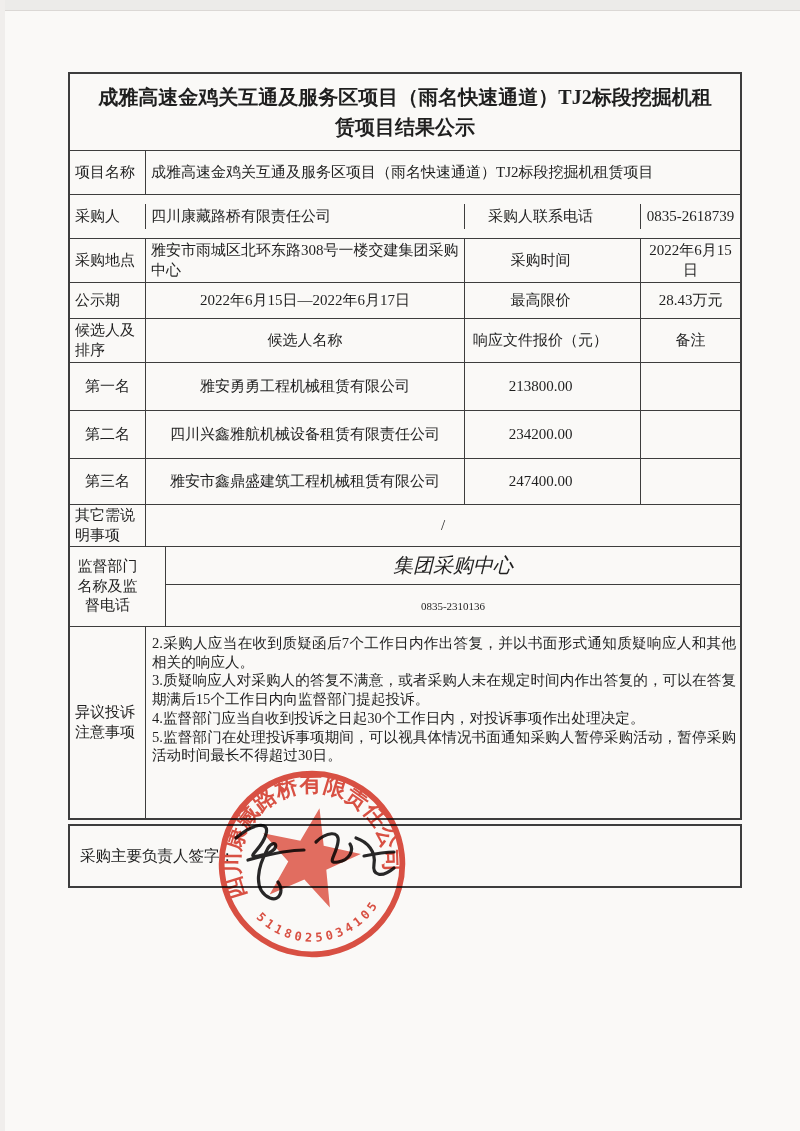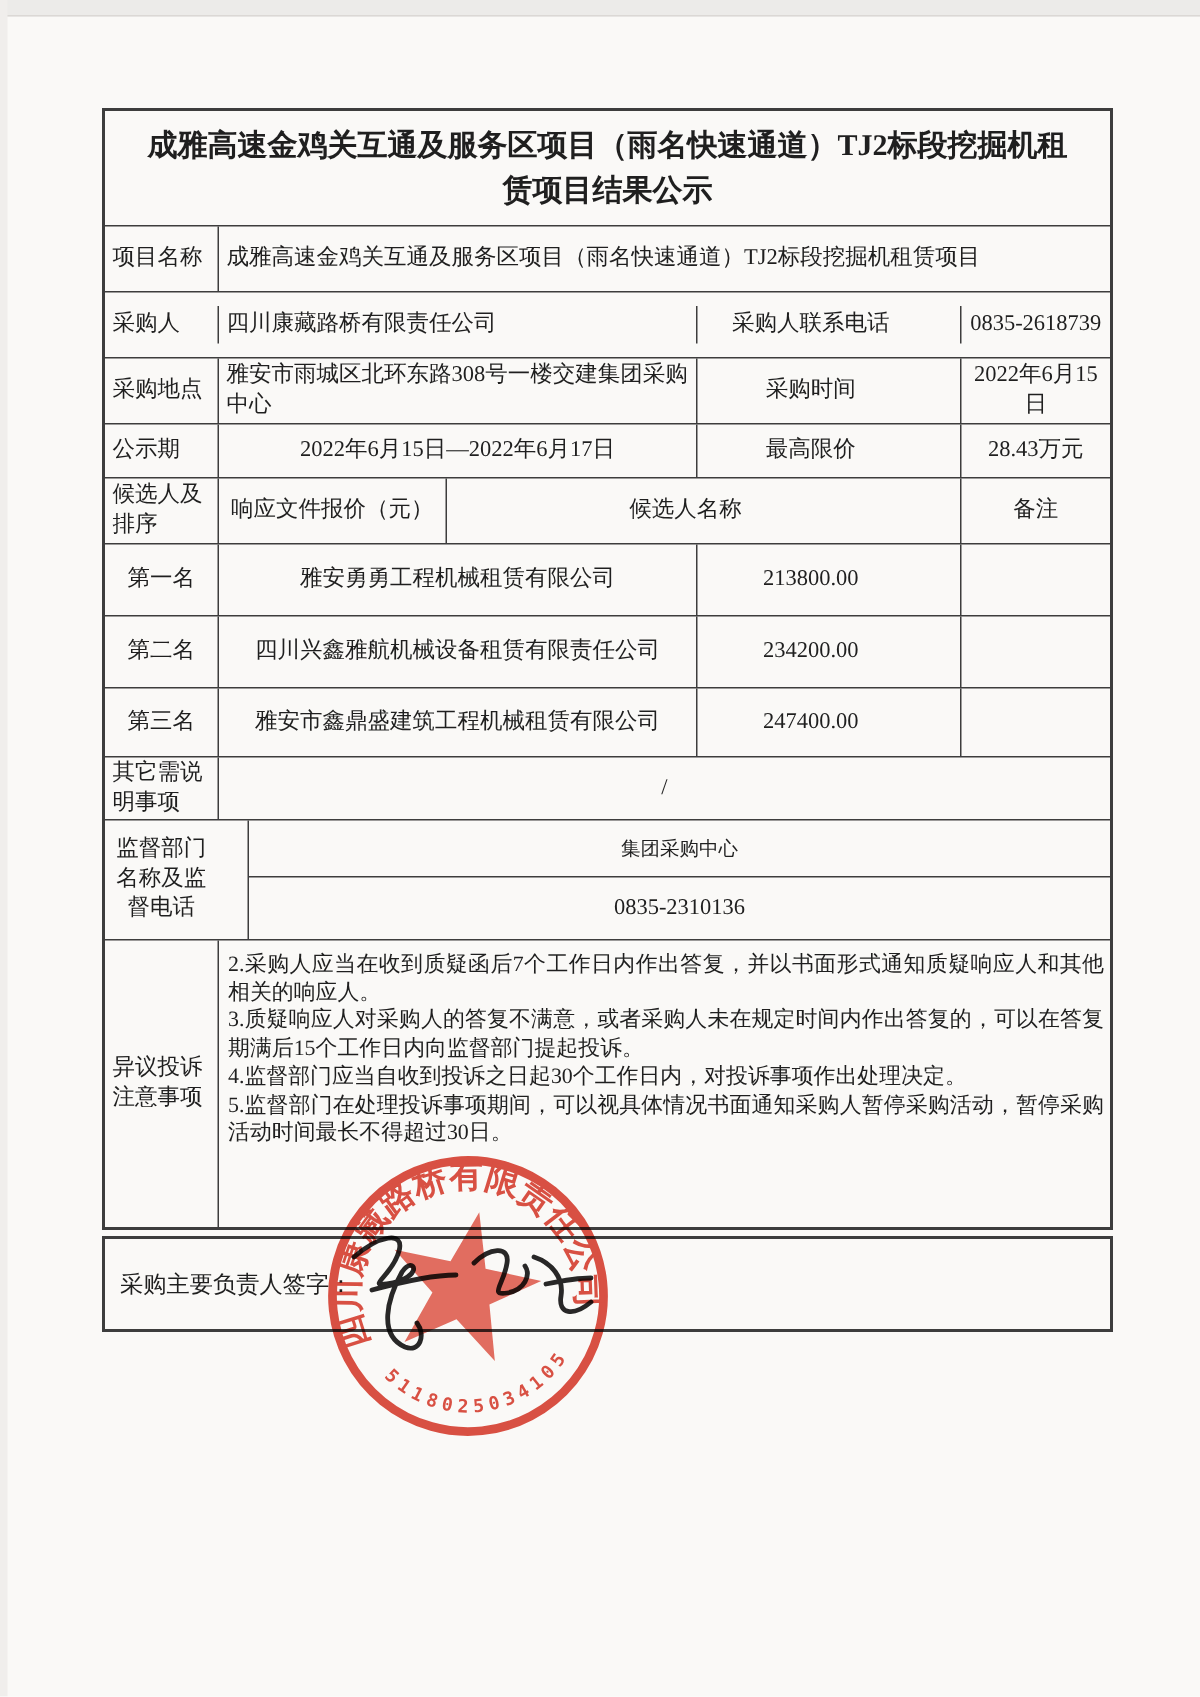--- a/index.html
+++ b/index.html
@@ -40,23 +40,23 @@
   .title-cell { width:100%; padding:8px 26px; font-size:20px; font-weight:bold;
     text-align:center; line-height:30px; }
 
   .h-r1 { height:44px; } .h-r2 { height:44px;align-items:center; } .h-r3 { height:44px; }
   .h-r4 { height:36px; } .h-r5 { height:44px; } .h-r6 { height:48px; }
   .h-r7 { height:48px; } .h-r8 { height:46px; } .h-r9 { height:42px; }
   .h-r10 { height:80px;gap:20px; } .h-r11 { height:192px; }
 
   .stack { display:flex; flex-direction:column; flex:1 1 auto; }
   .substack-top { height:38px; border-bottom:1.5px solid #3d3d3d; display:flex;
-    align-items:center; justify-content:center; font-size:13px; }
+    align-items:center; justify-content:center; font-size:20px;font-style:italic; }
   .substack-bot { flex:1 1 auto; display:flex; align-items:center;
-    justify-content:center; font-size:15px; }
+    justify-content:center; font-size:11px; }
 
   .obj-cell { display:block; padding:7px 4px 6px 6px; font-size:14.6px;
     line-height:18.7px; text-align:justify; }
   .obj-label { justify-content:center; text-align:left; }
 
   
   .sign-box {
     position:absolute; left:68px; top:824px; width:674px; height:64px;
     border:2px solid #3d3d3d; background:#faf9f7;
     display:flex; align-items:center; padding-left:10px; font-size:15.5px;
@@ -101,22 +101,22 @@
 
   <div class="row h-r4">
     <div class="cell lab">公示期</div>
     <div class="cell colB ctr">2022年6月15日—2022年6月17日</div>
     <div class="cell colC">最高限价</div>
     <div class="cell colD">28.43万元</div>
   </div>
 
   <div class="row h-r5">
     <div class="cell lab">候选人及排序</div>
+    <div class="cell colB ctr">候选人名称</div>
     <div class="cell colC">响应文件报价（元）</div>
-    <div class="cell colB ctr">候选人名称</div>
     <div class="cell colD">备注</div>
   </div>
 
   <div class="row h-r6">
     <div class="cell lab ctr">第一名</div>
     <div class="cell colB ctr">雅安勇勇工程机械租赁有限公司</div>
     <div class="cell colC">213800.00</div>
     <div class="cell colD"></div>
   </div>
 

